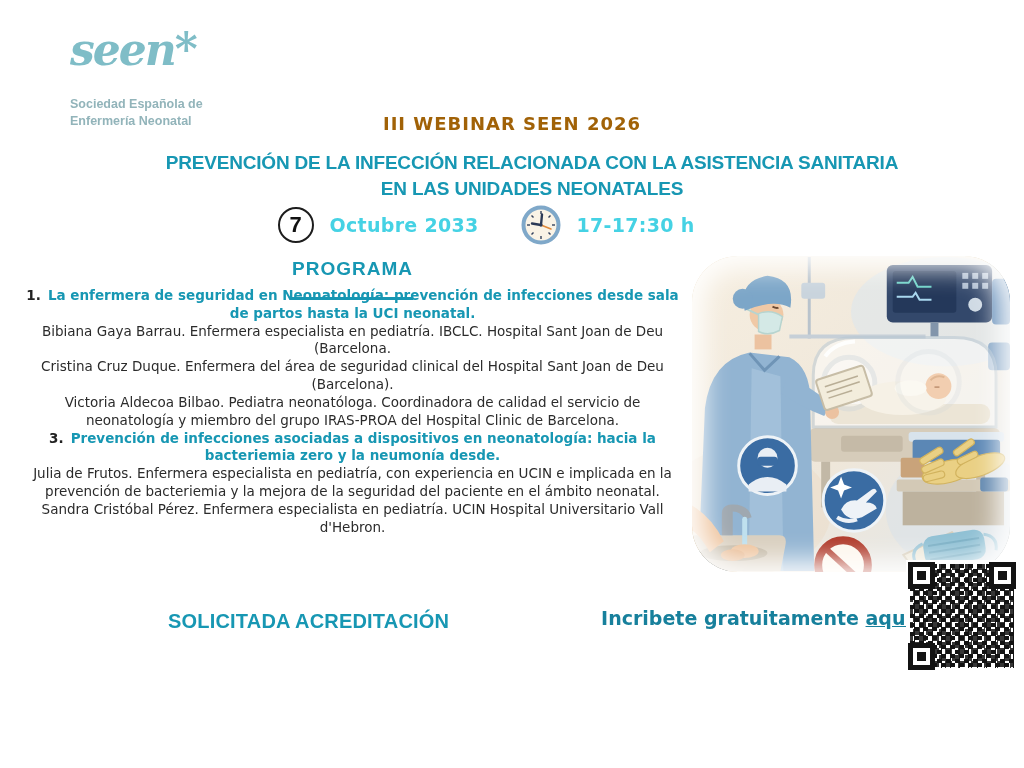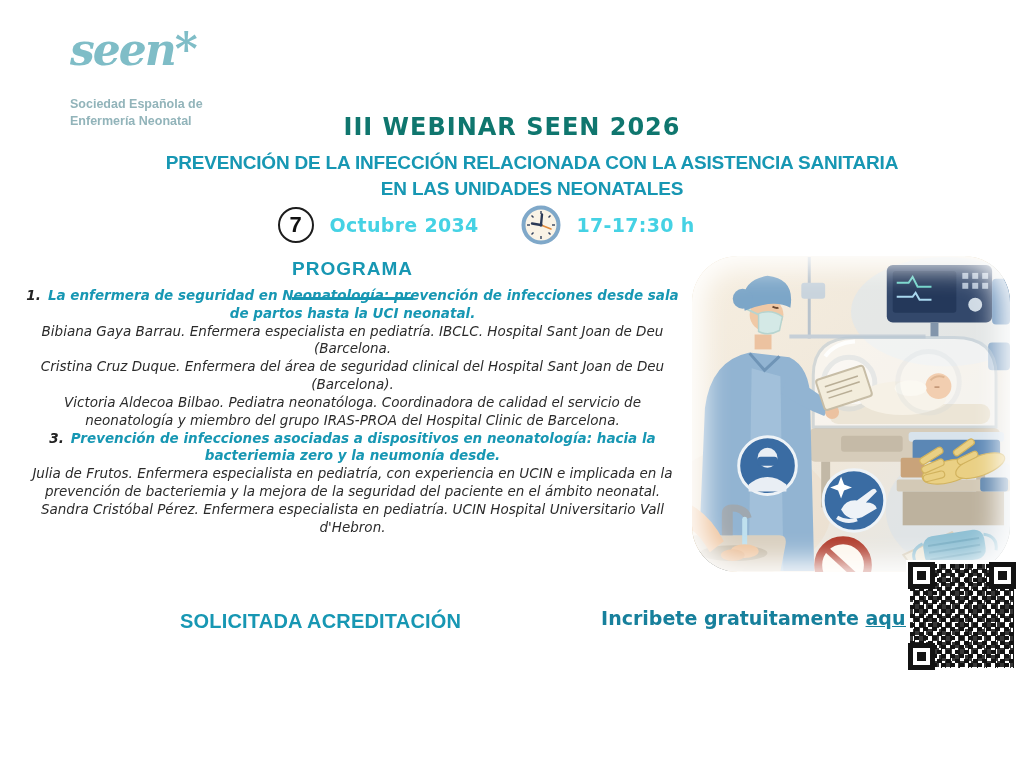--- a/index.html
+++ b/index.html
@@ -17,21 +17,21 @@
   }
   .tagline {
     margin-top:24px; font-family:"Liberation Sans", sans-serif;
     font-size:12.5px; line-height:1.35; color:#92b4ba; font-weight:700;
   }
 
   
   .webinar-title {
     position:absolute; left:0; right:0; top:113px; text-align:center;
     font-family:"DejaVu Sans", sans-serif; font-weight:800;
-    font-size:24px; letter-spacing:1px; color:#0f766e;
+    font-size:18px; letter-spacing:1px; color:#a16207;
   }
   .main-title {
     position:absolute; left:32px; width:1000px; top:150px; text-align:center;
     font-family:"Liberation Sans", sans-serif; font-weight:700;
     font-size:19px; letter-spacing:-0.2px; color:#1797b3; line-height:1.38;
   }
 
   
   .schedule {
     position:absolute; left:0; right:0; top:204px; height:42px;
@@ -54,42 +54,42 @@
   .programa-heading {
     position:absolute; left:25px; width:655px; top:258px; text-align:center;
   }
   .programa-heading span {
     display:inline-block; font-family:"Liberation Sans", sans-serif; font-weight:700;
     font-size:19px; letter-spacing:1px; color:#1797b3;
     border-bottom:3px solid #1797b3; padding-bottom:17px;
   }
   .program {
     position:absolute; left:25px; width:655px; top:287px; text-align:center;
-    font-size:13.5px; line-height:1.32; color:#2b2b2b;font-style:italic;
+    font-size:13.5px; line-height:1.32; color:#2b2b2b;
   }
   .program p { margin:0; }
   .item-title { color:#1797b3; font-weight:700; }
   .item-num { color:#222222; font-weight:700; margin-right:7px; }
 
   
   .illu {
     position:absolute; left:692px; top:256px; width:318px; height:316px;
     border-radius:46px; overflow:hidden; background:#f3ecdf;
   }
   .illu svg { display:block; width:100%; height:100%; }
   .illu::after {
     content:""; position:absolute; inset:0; border-radius:inherit;
     box-shadow: inset 0 0 26px 12px rgba(255,255,255,0.92); pointer-events:none;
   }
 
   
   .accreditation {
     position:absolute; left:168px; top:610px;
     font-family:"Liberation Sans", sans-serif; font-weight:700;
-    font-size:20px; letter-spacing:0.2px; color:#1797b3;margin-left:12px;
+    font-size:20px; letter-spacing:0.2px; color:#1797b3;
   }
   .register {
     position:absolute; left:596px; top:607px; width:316px; text-align:right;
     font-family:"DejaVu Sans", sans-serif; font-weight:800;
     font-size:19px; color:#17809c;
   }
   .register a { color:#17809c; text-decoration:underline; cursor:pointer; }
 
   
   .qr {
@@ -130,21 +130,21 @@
 <div class="webinar-title">III WEBINAR SEEN 2026</div>
 <div class="main-title">
   <div>PREVENCIÓN DE LA INFECCIÓN RELACIONADA CON LA ASISTENCIA SANITARIA</div>
   <div>EN LAS UNIDADES NEONATALES</div>
 </div>
 
 <div class="schedule">
   <div class="day-circle">
     <span>7</span>
   </div>
-  <div class="sched-text">Octubre 2034</div>
+  <div class="sched-text">Octubre 2033</div>
   <svg class="clock" viewBox="0 0 40 40">
     <circle cx="20" cy="20" r="17.5" fill="#faf3e6" stroke="#7fa8c9" stroke-width="4"></circle>
     <g stroke="#33415c" stroke-width="1.4">
       <line x1="20" y1="6" x2="20" y2="9"></line>
         <line x1="20" y1="31" x2="20" y2="34"></line>
       <line x1="6" y1="20" x2="9" y2="20"></line>
         <line x1="31" y1="20" x2="34" y2="20"></line>
       <line x1="10.5" y1="10.5" x2="12.5" y2="12.5"></line>
         <line x1="27.5" y1="27.5" x2="29.5" y2="29.5"></line>
       <line x1="10.5" y1="29.5" x2="12.5" y2="27.5"></line>

